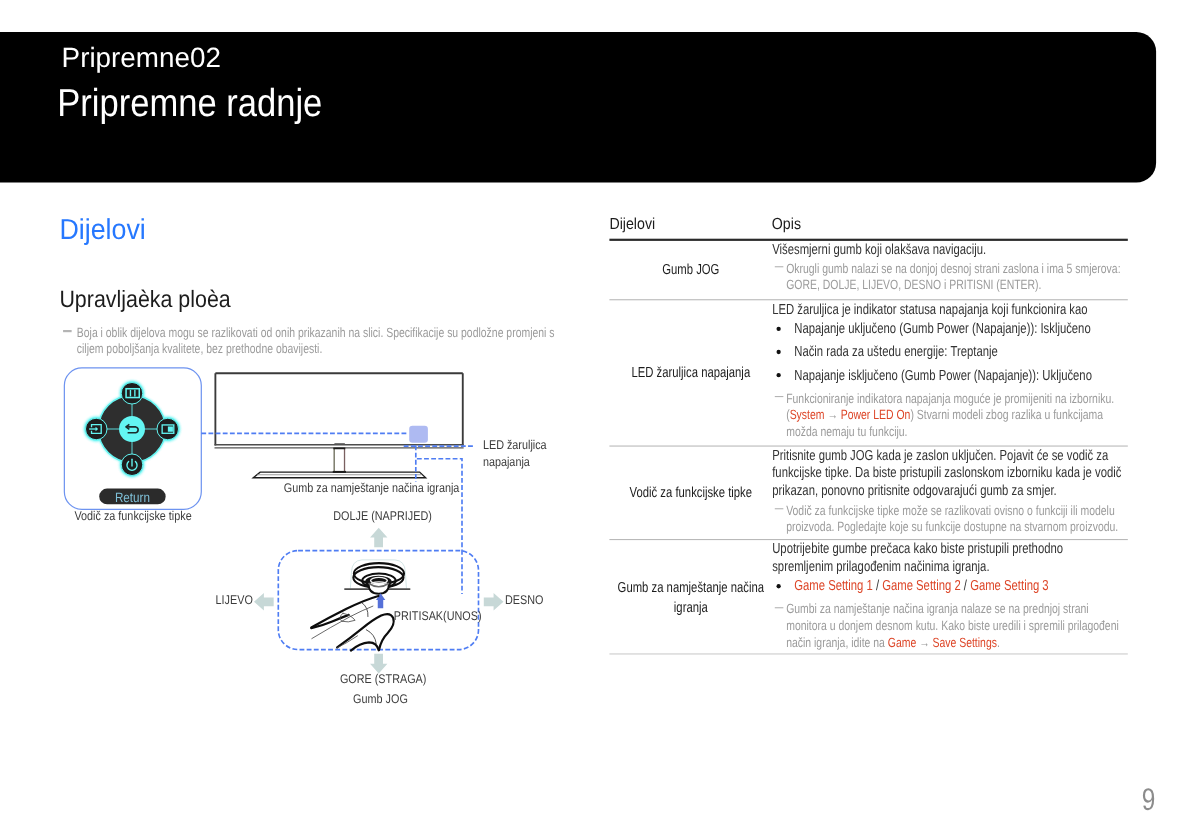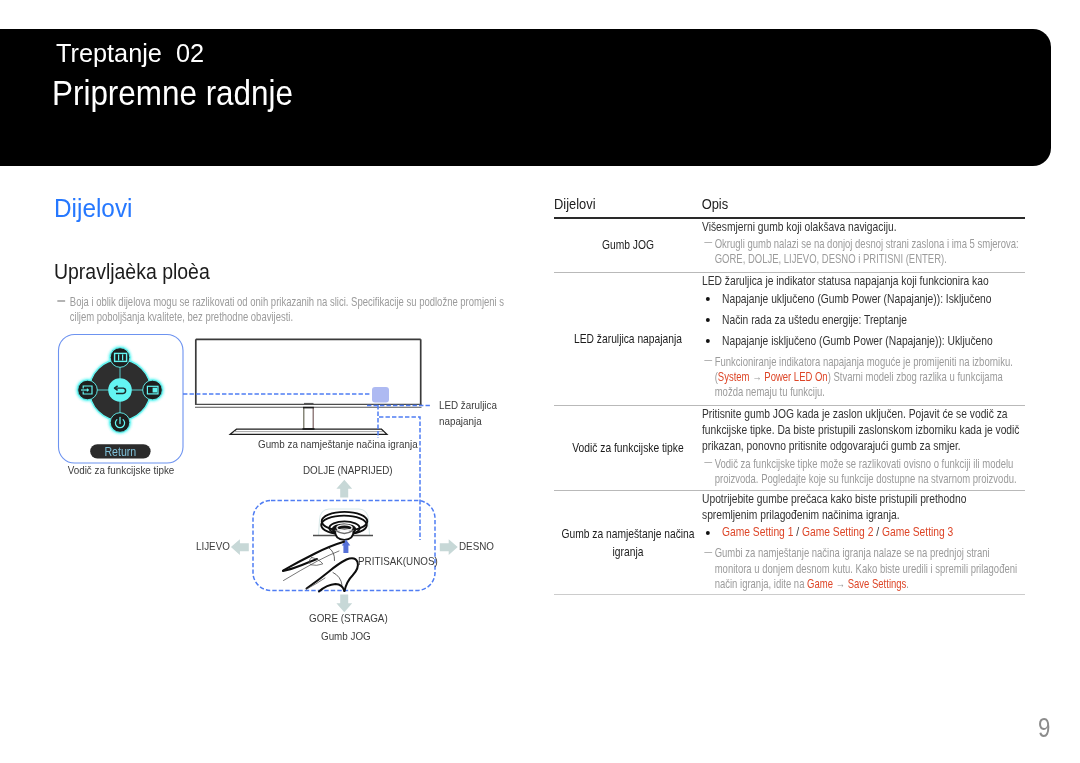--- a/index.html
+++ b/index.html
@@ -16,21 +16,21 @@
   .cond { transform:scaleX(0.779); transform-origin:left top; }
   .condlbl { transform:scaleX(0.855); transform-origin:left top; }
 
   
   #header-band {
     left:0; top:29px; width:1051px; height:137px;
     background:#000;
     border-top-right-radius:18px; border-bottom-right-radius:18px;
   }
   #chapter-line { left:56px; top:39px; color:#fff; font-size:25.3px; white-space:nowrap; }
-  #chapter-line .num { margin-left:14px; }
+  #chapter-line .num { }
   #page-title { left:52px; top:73px; color:#fff; font-size:35.5px; transform:scaleX(0.885); transform-origin:left top; white-space:nowrap; }
 
   
   #section-heading { left:54px; top:193px; color:#2678ff; font-size:26.2px; transform:scaleX(0.93); transform-origin:left top; white-space:nowrap; }
   #section-subheading { left:54px; top:260px; color:#1c1c1c; font-size:21.5px; transform:scaleX(0.905); transform-origin:left top; white-space:nowrap; }
 
   
   .note { color:#9b9b9b; font-size:12.2px; line-height:15.1px; }
   .note .dash {
     position:absolute; left:2.5px; top:5.4px; width:10.3px; height:1.2px; background:#b4b4b4;
@@ -77,21 +77,21 @@
   #lbl-left { left:196px; top:540px; }
   #lbl-right { left:459px; top:540px; }
   #lbl-press { left:358px; top:555px; }
   #lbl-jog { left:321px; top:630px; }
 </style>
 </head>
 <body>
 
 <div class="abs" id="header-band"></div>
 <div class="abs" id="chapter-line">
-  <span>Treptanje</span><span class="num">02</span>
+  <span>Pripremne</span><span class="num">02</span>
 </div>
 <div class="abs" id="page-title">Pripremne radnje</div>
 
 <div class="abs" id="section-heading">Dijelovi</div>
 <div class="abs" id="section-subheading">Upravljaèka ploèa</div>
 
 <div class="abs note cond" id="intro-note">
   <span class="dash"></span>
   <span>Boja i oblik dijelova mogu se razlikovati od onih prikazanih na slici. Specifikacije su podložne promjeni s ciljem poboljšanja kvalitete, bez prethodne obavijesti.</span>
 </div>

